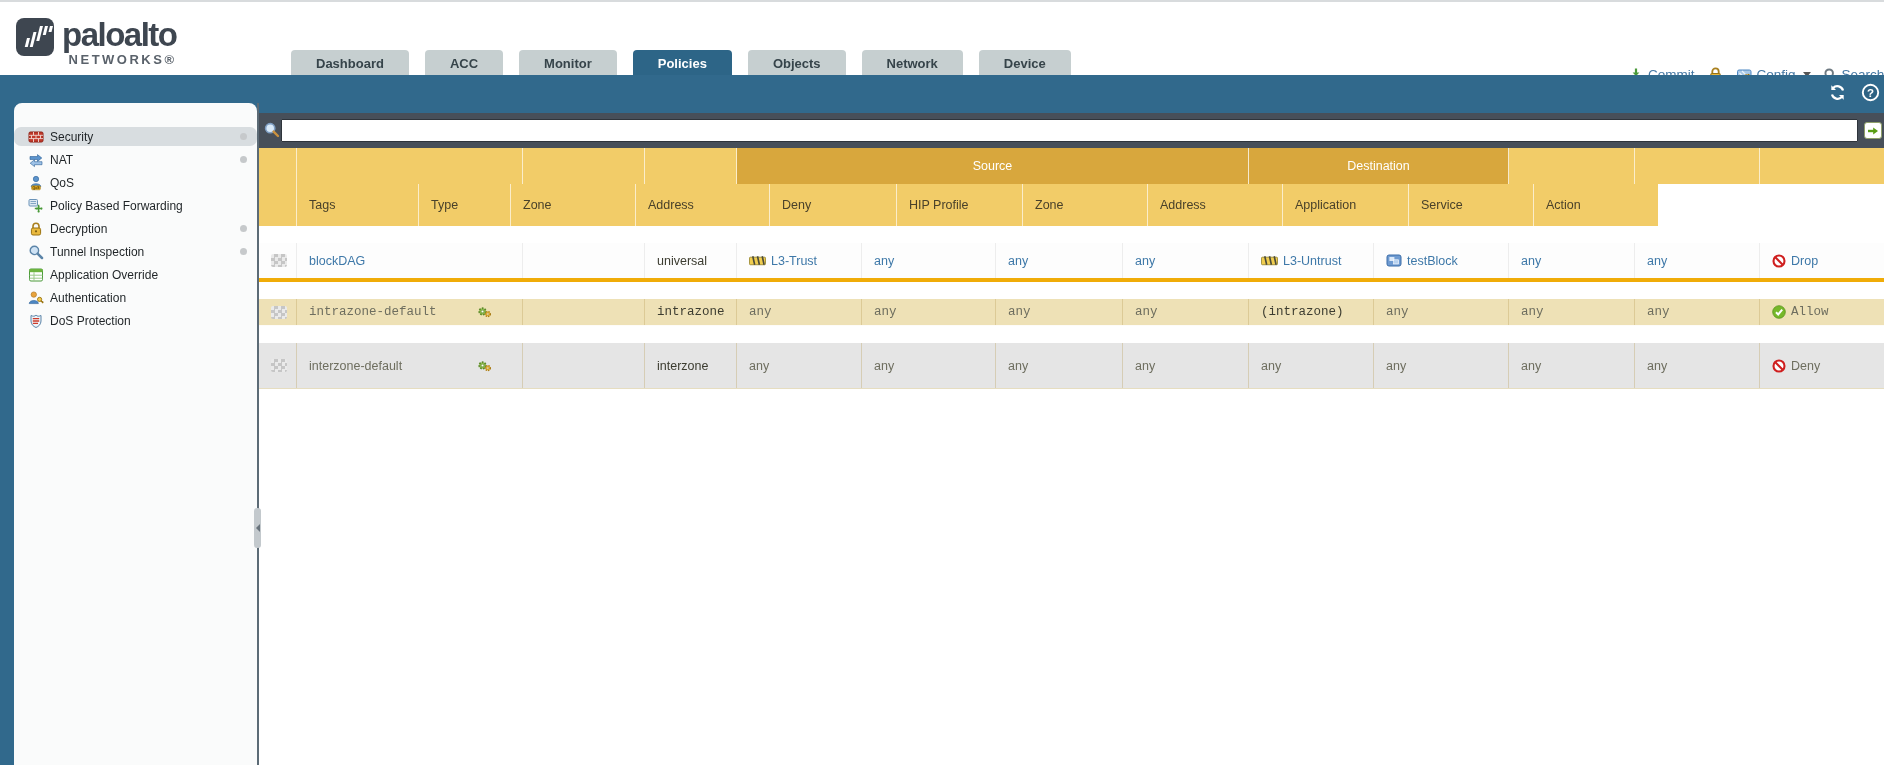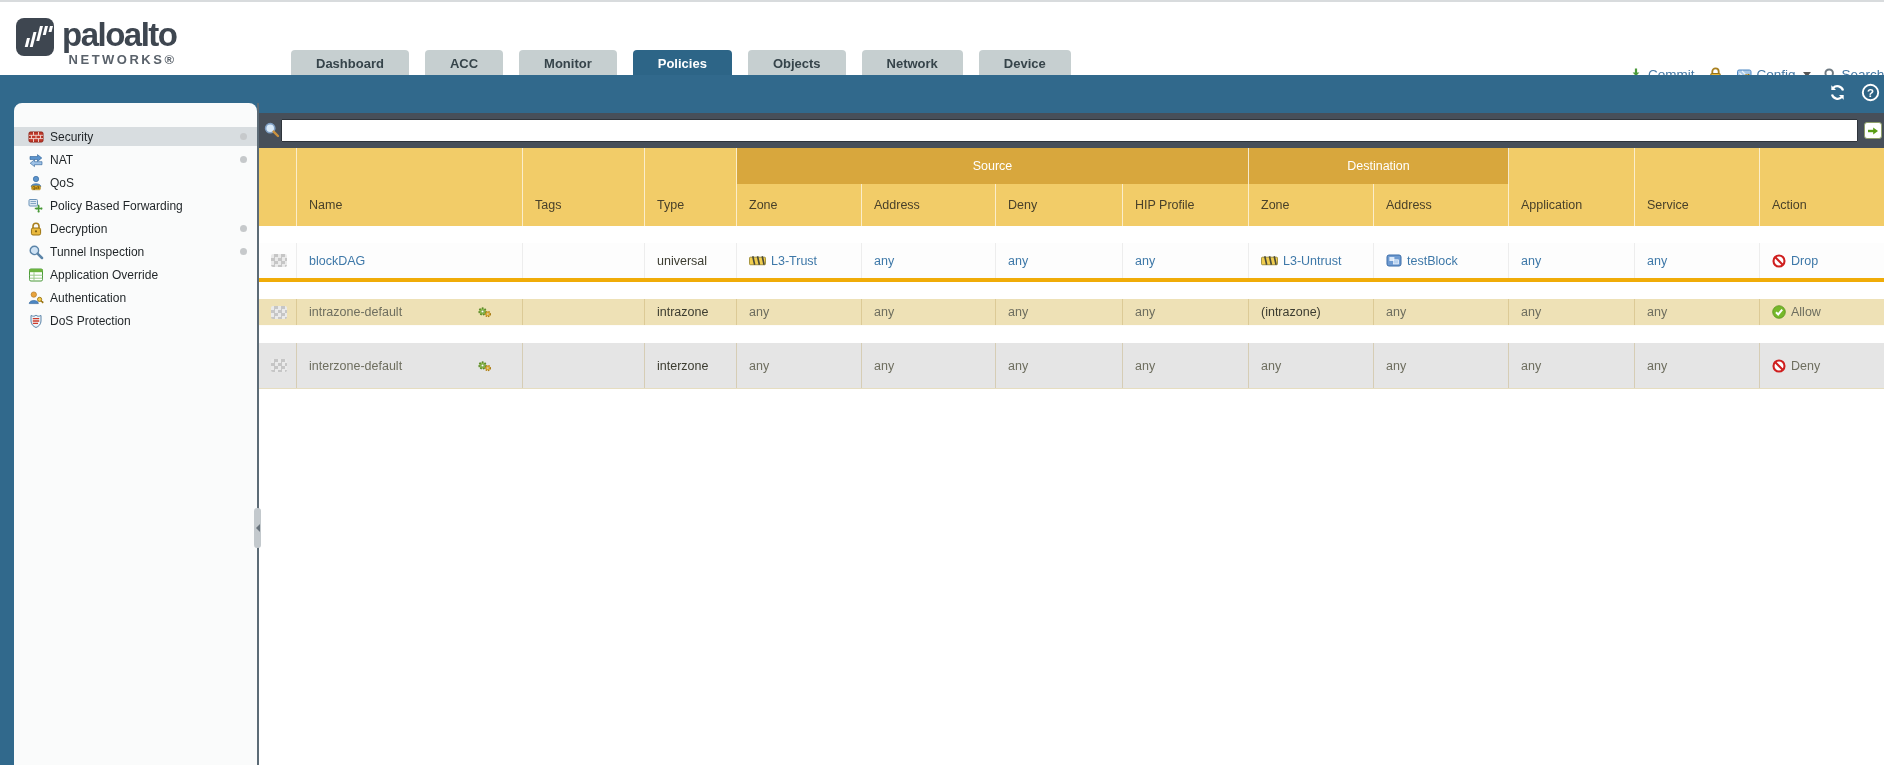--- a/index.html
+++ b/index.html
@@ -32,21 +32,21 @@
 
   
   .tealband { position:absolute; left:0; top:75px; width:1884px; height:38px; background:#31698c; }
   .teal-strip { position:absolute; left:0; top:113px; width:14px; height:652px; background:#31698c; }
   .band-ic { position:absolute; cursor:pointer; }
 
   
   .sidebar { position:absolute; left:14px; top:103px; width:243px; height:662px;
              background:#fafbfb; border-radius:8px 8px 0 0; padding-top:24px; }
   .side-item { position:relative; display:flex; align-items:center; gap:6px; height:19px;
-               margin-bottom:4px; padding-left:14px; font-size:12px; color:#1f2427; cursor:pointer; }
+               margin-bottom:4px; padding-left:14px; font-size:12px; color:#1f2427; cursor:pointer;border-radius:7px; }
   .side-item.sel { background:#d8dde0; }
   .side-item svg { flex:0 0 auto; }
   .side-dot { position:absolute; right:10px; top:6px; width:7px; height:7px; border-radius:50%;
               background:#c6c9cb; }
   .v-divider { position:absolute; left:257px; top:103px; width:2px; height:662px; background:#5c6b76; }
   .splitter { position:absolute; left:254px; top:508px; width:7px; height:40px; background:#c3c9cd;
               border-radius:3px; z-index:5; cursor:col-resize; display:flex; align-items:center; justify-content:center; }
   .splitter:before { content:""; width:0; height:0; border-top:4px solid transparent;
               border-bottom:4px solid transparent; border-right:4px solid #68737c; }
 
@@ -76,21 +76,21 @@
 
   .chrow { height:42px; }
   .chrow .cell { background:#f2cc68; border-right:1px solid rgba(255,255,255,.65); color:#49412a;
                  cursor:pointer; }
   .chrow .cell:last-child, .grow .gc:last-child { border-right:none; }
 
   .drow { background:#fdfdfd;margin-top:17px; }
   .drow .cell { border-right:1px solid #ededed; }
   .drow .cell:last-child { border-right:none; }
   .r1 { height:35px; }
-  .r2 { height:27px; background:#eee1b6; }
+  .r2 { height:27px; background:#eee1b6;font-family:Liberation Mono, monospace; }
   .r3 { height:46px; background:#e5e5e5; border-bottom:1px solid #e6ddc0; }
   .r2 .cell, .r3 .cell { border-right:1px solid rgba(187,160,92,.35); }
   .r2 { border-bottom:1px solid rgba(255,255,255,.9); }
   .goldbar { height:4px; background:#f0ac08; }
 
   a.lnk { color:#3e78a8; text-decoration:none; cursor:pointer; }
   .dark { color:#3c3c30; }
   .gray { color:#6e6e5f; }
   .ic-gap { margin-right:5px; flex:0 0 auto; display:flex; }
   .mosaic { width:16px; height:13px; border-radius:2px;
@@ -301,21 +301,20 @@
         <div class="gc c3"></div>
         <div class="gd gsrc">Source</div>
         <div class="gd gdst">Destination</div>
         <div class="gc c10"></div>
         <div class="gc c11"></div>
         <div class="gc c12"></div>
       </div>
 
       <div class="trow chrow">
         <div class="cell c0"></div>
-        <div class="cell c1">Name</div>
         <div class="cell c2">Tags</div>
         <div class="cell c3">Type</div>
         <div class="cell c4">Zone</div>
         <div class="cell c5">Address</div>
         <div class="cell c6">Deny</div>
         <div class="cell c7">HIP Profile</div>
         <div class="cell c8">Zone</div>
         <div class="cell c9">Address</div>
         <div class="cell c10">Application</div>
         <div class="cell c11">Service</div>

